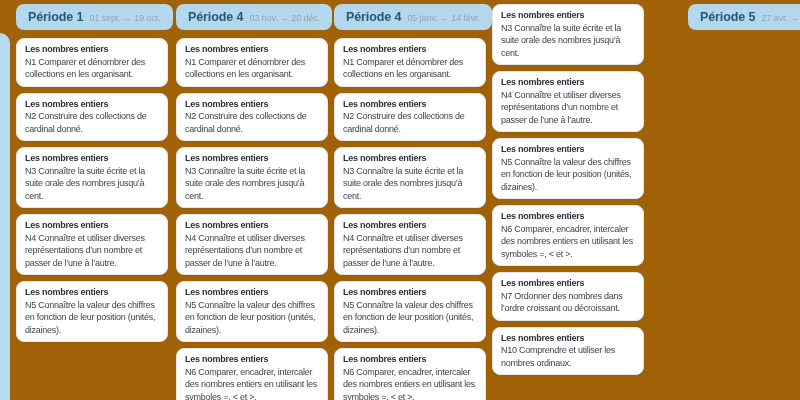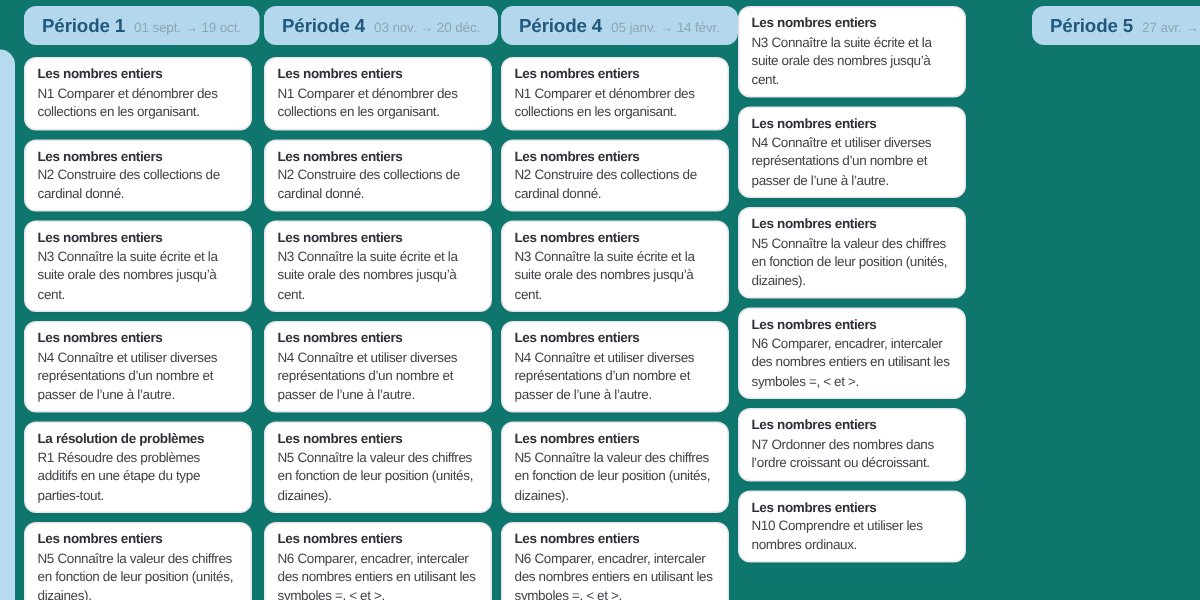--- a/index.html
+++ b/index.html
@@ -6,21 +6,21 @@
   body {
     width: 800px; height: 400px;
     background: #ffffff;
     font-family: "Liberation Sans", sans-serif;
     overflow: hidden;
   }
   .board {
     position: relative;
     width: 800px; height: 400px;
     overflow: hidden;
-    background: #0f766e;
+    background: #a16207;
   }
   
   .left-partial-bar {
     position: absolute;
     left: -12px; top: 33px;
     width: 22px; height: 380px;
     background: #b7dbee;
     border-radius: 10px;
   }
   .col {
@@ -105,24 +105,20 @@
     </div>
     <div class="card">
       <div class="cat">Les nombres entiers</div>
       <div class="txt">N3 Connaître la suite écrite et la suite orale des nombres jusqu’à cent.</div>
     </div>
     <div class="card">
       <div class="cat">Les nombres entiers</div>
       <div class="txt">N4 Connaître et utiliser diverses représentations d’un nombre et passer de l’une à l’autre.</div>
     </div>
     <div class="card">
-      <div class="cat">La résolution de problèmes</div>
-      <div class="txt">R1 Résoudre des problèmes additifs en une étape du type parties-tout.</div>
-    </div>
-    <div class="card">
       <div class="cat">Les nombres entiers</div>
       <div class="txt">N5 Connaître la valeur des chiffres en fonction de leur position (unités, dizaines).</div>
     </div>
 
   </div>
 
   <div class="col col-2">
     <div class="pill">
       <span class="pill-title">Période 4</span>
       <span class="pill-dates">03 nov. → 20 déc.</span>

